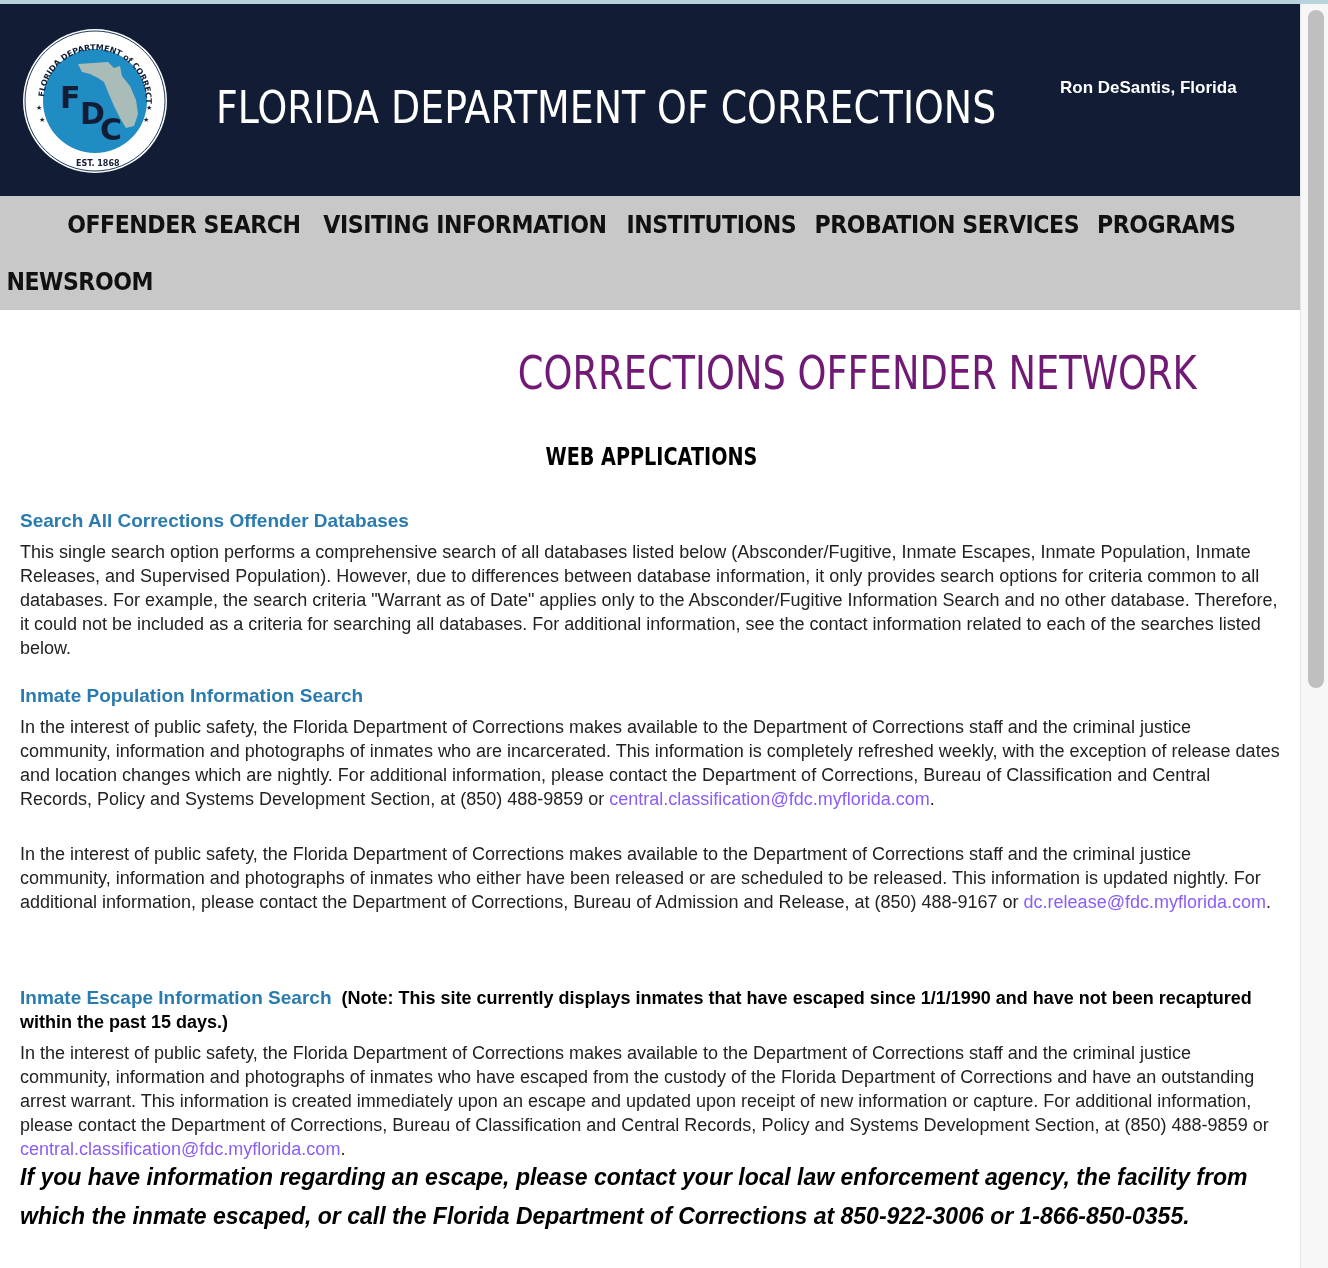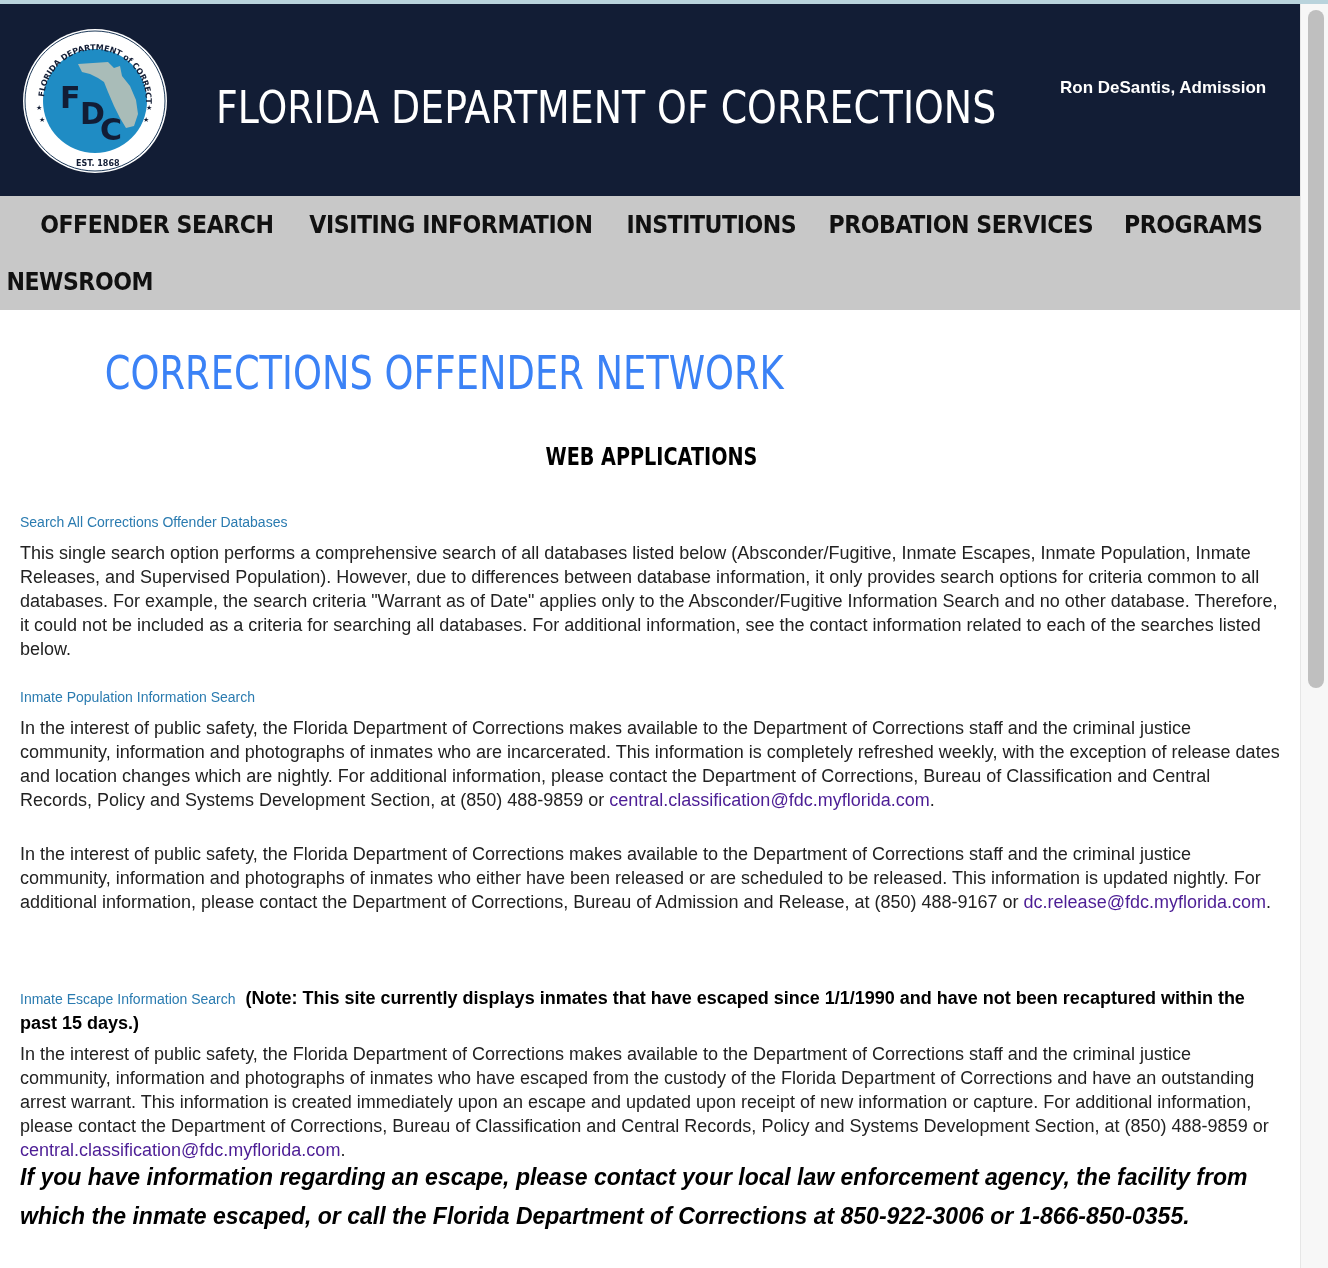--- a/index.html
+++ b/index.html
@@ -12,35 +12,35 @@
 
   
   .header { position: absolute; left: 0; top: 0; width: 1300px; height: 192px; background: #121d35; }
   .logo { position: absolute; left: 22px; top: 24px; width: 146px; height: 146px; }
   .site-title { position: absolute; left: 216px; top: 72px; color: #fff; font-family: "DejaVu Sans", sans-serif; font-size: 44px; font-weight: normal; letter-spacing: 0px; transform: scaleX(0.86); transform-origin: left center; white-space: nowrap; line-height: 64px; }
   .officials { position: absolute; left: 1060px; top: 66px; color: #fff; font-size: 17px; font-weight: bold; line-height: 36px; }
 
   
   .nav { position: absolute; left: 0; top: 192px; width: 1300px; height: 114px; background: #c8c8c8; }
   .nav-row { position: absolute; left: 0; width: 1300px; height: 57px; display: flex; justify-content: flex-start; align-items: center; }
-  .nav-row.r1 { top: 0; justify-content: space-between; padding: 0 32px 0 30px; }
+  .nav-row.r1 { top: 0; justify-content: center; padding: 0 32px 0 30px; }
   .nav-row.r2 { top: 57px; }
   .nav-item { color: #111; font-family: "DejaVu Sans", sans-serif; font-size: 24px; font-weight: bold; text-decoration: none; white-space: nowrap; letter-spacing: -0.5px; transform: scaleX(0.92); display: inline-block; }
 
   
   .main { position: absolute; left: 20px; top: 306px; width: 1262px; }
-  .page-title { position: absolute; left: 0; top: 36px; width: 1262px; text-align: left; font-family: "DejaVu Sans", sans-serif; font-size: 46px; font-weight: normal; color: #3b82f6; letter-spacing: 0; }
+  .page-title { position: absolute; left: 0; top: 36px; width: 1262px; text-align: right; font-family: "DejaVu Sans", sans-serif; font-size: 46px; font-weight: normal; color: #701a75; letter-spacing: 0; }
   .page-title span, .page-subtitle span { display: inline-block; transform: scaleX(0.80); }
   .page-subtitle { position: absolute; left: 0; top: 133px; width: 1262px; text-align: center; font-family: "DejaVu Sans", sans-serif; font-size: 24px; color: #000; }
 
   .section { position: absolute; left: 0; width: 1262px; }
   .sec-head { font-size: 18px; font-weight: bold; line-height: 24px; color: #000; }
-  .sec-link { color: #2a7bb0; text-decoration: none; font-weight: normal; font-size: 14px; }
+  .sec-link { color: #2a7bb0; text-decoration: none; font-weight: bold; font-size: 19px; }
   .sec-body { margin-top: 7px; font-size: 18px; line-height: 24px; color: #222; }
-  .inline-link { color: #4c1d95; text-decoration: none; }
+  .inline-link { color: #8b5cf6; text-decoration: none; }
 
   .s1 { top: 199px; }
   .s2 { top: 374px; }
   .s3 { top: 525px; }
   .s4 { top: 676px; }
 
   .alert { position: absolute; left: 0; top: 848px; width: 1262px; font-size: 23px; font-weight: bold; font-style: italic; line-height: 39px; color: #000; }
 
   
   .scrollbar { position: absolute; left: 1300px; top: 4px; width: 28px; height: 1264px; background: #f7f7f7; border-left: 1px solid #e6e6e6; }
@@ -65,21 +65,21 @@
       <text x="14" y="82" font-family="DejaVu Sans, sans-serif" font-size="7" fill="#121d35">★</text>
       <text x="17" y="94" font-family="DejaVu Sans, sans-serif" font-size="7" fill="#121d35">★</text>
       <text x="124" y="82" font-family="DejaVu Sans, sans-serif" font-size="7" fill="#121d35">★</text>
       <text x="121" y="94" font-family="DejaVu Sans, sans-serif" font-size="7" fill="#121d35">★</text>
       <text x="54" y="138" font-family="DejaVu Sans, sans-serif" font-size="8" font-weight="bold" fill="#121d35">EST. 1868</text>
       <path id="ringpath" d="M22 73 A51 51 0 0 1 124 73" fill="none"></path>
       <text font-family="DejaVu Sans, sans-serif" font-size="8" font-weight="bold" fill="#121d35"><textPath href="#ringpath" startOffset="4">FLORIDA DEPARTMENT of CORRECTIONS</textPath></text>
     </svg>
     <h1 class="site-title">FLORIDA DEPARTMENT OF CORRECTIONS</h1>
     <div class="officials">
-      <div>Ron DeSantis, Admission</div>
+      <div>Ron DeSantis, Florida</div>
     </div>
   </header>
 
   <nav class="nav">
     <div class="nav-row r1">
       <a class="nav-item">OFFENDER SEARCH</a>
       <a class="nav-item">VISITING INFORMATION</a>
       <a class="nav-item">INSTITUTIONS</a>
       <a class="nav-item">PROBATION SERVICES</a>
       <a class="nav-item">PROGRAMS</a>

